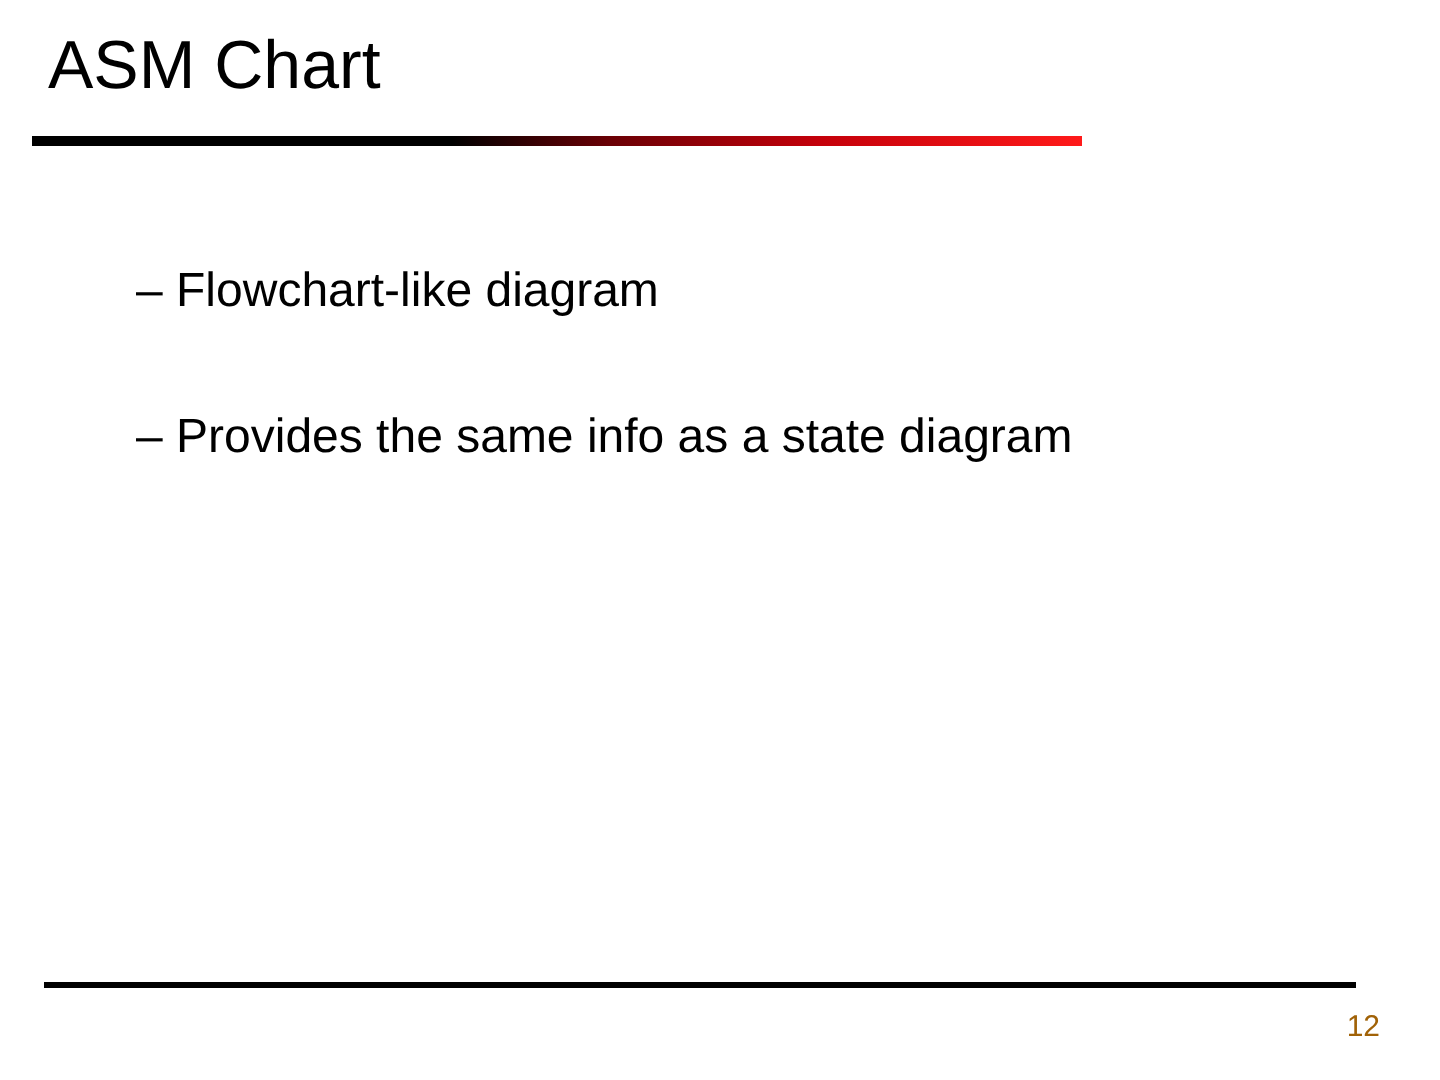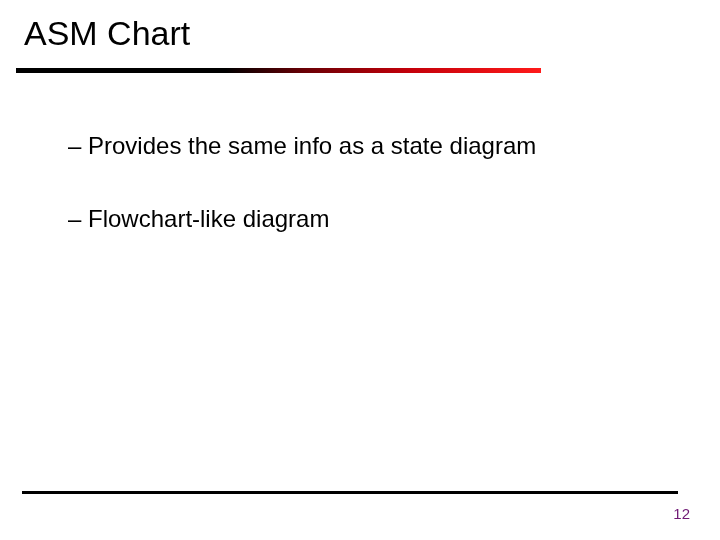--- a/index.html
+++ b/index.html
@@ -6,29 +6,29 @@
   html, body { width: 720px; height: 540px; background: #fff; font-family: Arial, Helvetica, sans-serif; color: #000; }
   .slide { position: relative; width: 720px; height: 540px; }
   .title { position: absolute; left: 24px; top: 14px; font-size: 34px; font-weight: 400; }
   .title-rule {
     position: absolute; left: 16px; top: 68px; width: 525px; height: 5px;
     background: linear-gradient(to right, #000000 0%, #000000 40%, #6a0005 55%, #c4000a 75%, #ff1a1a 100%);
   }
   .bullets { position: absolute; left: 68px; top: 130px; width: 600px; }
   .bullet { font-size: 24px; line-height: 1.3; margin-bottom: 42px; }
   .footer-rule { position: absolute; left: 22px; width: 656px; height: 3px; background: #000; bottom: 46px; }
-  .pagenum { position: absolute; right: 30px; bottom: 18px; font-size: 15px; color: #701a75; }
+  .pagenum { position: absolute; right: 30px; bottom: 18px; font-size: 15px; color: #a16207; }
 </style>
 </head>
 <body>
 
 <div class="slide">
   <div class="title">ASM Chart</div>
   <div class="title-rule"></div>
 
   <div class="bullets">
+    <div class="bullet">– Flowchart-like diagram</div>
     <div class="bullet">– Provides the same info as a state diagram</div>
-    <div class="bullet">– Flowchart-like diagram</div>
   </div>
 
   <div class="footer-rule"></div>
   <div class="pagenum">12</div>
 </div>
 
 </body></html>

